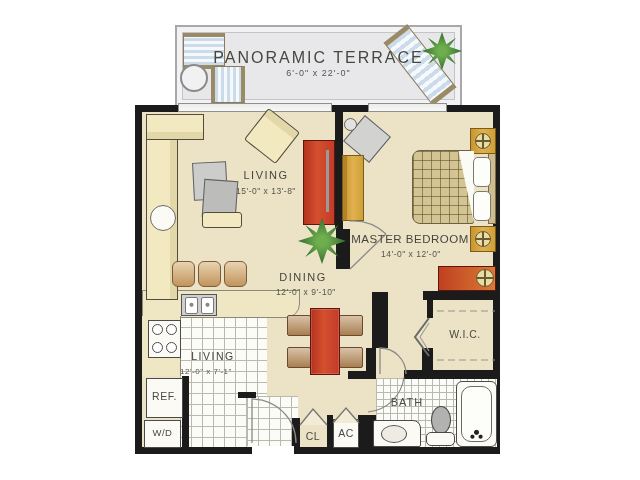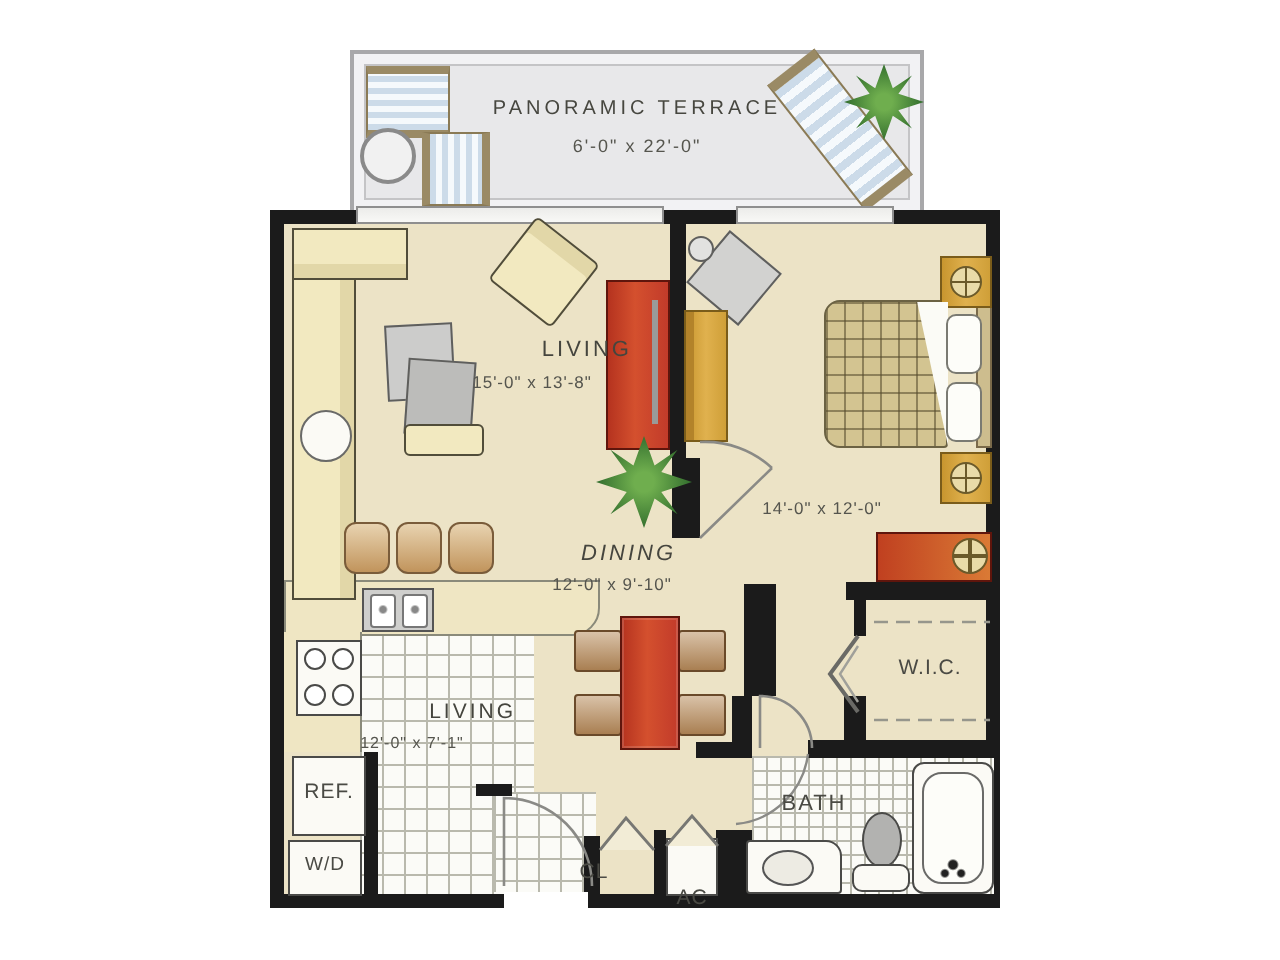--- a/index.html
+++ b/index.html
@@ -4,21 +4,21 @@
 <style>
   html,body{margin:0;padding:0;background:#ffffff;}
   *{box-sizing:border-box;}
   #canvas{position:relative;width:640px;height:480px;background:#ffffff;overflow:hidden;
           font-family:"Liberation Sans", sans-serif;}
   .abs{position:absolute;}
 
   
   .terrace{background:#e8e8ea;border:2px solid #a8a8aa;
            box-shadow:inset 0 0 0 5px #f2f2f4, inset 0 0 0 6px #c4c4c6;z-index:1;}
-  .t-name{color:#474740;font-size:10px;letter-spacing:2px;text-align:center;z-index:3;}
+  .t-name{color:#474740;font-size:16px;letter-spacing:2px;text-align:center;z-index:3;}
   .t-dims{color:#55554e;font-size:9px;letter-spacing:1px;text-align:center;z-index:3;}
   .patio-chair{border:1.5px solid #8a7a55;background:repeating-linear-gradient(0deg,#ccdbe9 0 3px,#f5f9fc 3px 6px);z-index:2;}
   .patio-chair.vert{background:repeating-linear-gradient(90deg,#ccdbe9 0 3px,#f5f9fc 3px 6px);}
   .bar-top{border-top:4px solid #9a8a65;border-bottom:4px solid #9a8a65;}
   .bar-side{border-left:4px solid #9a8a65;border-right:4px solid #9a8a65;}
   .patio-table{border-radius:50%;background:#f1f1f1;border:2px solid #8a8a8a;z-index:2;}
   .lounge{border-left:5px solid #9a8a65;border-right:5px solid #9a8a65;border-top:1.5px solid #8a7a55;border-bottom:1.5px solid #8a7a55;
           background:repeating-linear-gradient(90deg,#ccdbe9 0 4px,#f5f9fc 4px 8px);transform:rotate(52deg);z-index:2;}
   .plant{clip-path:polygon(50% 0%,61% 32%,85% 15%,68% 39%,100% 50%,68% 61%,85% 85%,61% 68%,50% 100%,39% 68%,15% 85%,32% 61%,0% 50%,32% 39%,15% 15%,39% 32%);
          background:radial-gradient(circle,#6fae4e 15%,#2f6a2c 75%);z-index:40;}
@@ -29,21 +29,21 @@
   .window{background:linear-gradient(#ececea,#f8f8f6);border:1px solid #8f8f8f;z-index:7;}
   .gap{background:#ffffff;z-index:8;}
 
   
   .tile{background-color:#fbfbf7;
         background-image:linear-gradient(#b9b9ad 1px,transparent 1px),linear-gradient(90deg,#b9b9ad 1px,transparent 1px);
         background-size:11px 11px;z-index:3;}
   .tile.fine{background-size:7px 7px;}
 
   
-  .room-name{color:#45453e;font-size:11px;letter-spacing:1.5px;text-align:right;white-space:nowrap;z-index:60;}
+  .room-name{color:#45453e;font-size:11px;letter-spacing:1.5px;text-align:center;white-space:nowrap;z-index:60;}
   .room-dims{color:#55554e;font-size:8.5px;letter-spacing:.5px;text-align:center;white-space:nowrap;z-index:60;}
   .small-label{color:#4a4a44;font-size:10.5px;letter-spacing:.5px;text-align:center;white-space:nowrap;z-index:60;}
 
   
   .cream{background:#f2e9c0;border:1.5px solid #514d3a;z-index:10;}
   .grayf{background:#c6c6c4;border:1px solid #5f5f5d;z-index:10;}
   .redf{background:linear-gradient(90deg,#b5331f,#d4502e 45%,#c23b2a);border:1px solid #5f150c;z-index:10;}
   .goldf{background:linear-gradient(90deg,#c8962f,#e0b14e 50%,#cf9f38);border:1px solid #7a5c1a;z-index:10;}
   .whitef{background:#fbfaf5;border:1.5px solid #4a4a48;z-index:10;}
   .round{border-radius:50%;}
@@ -130,28 +130,29 @@
   <div class="abs blanket" style="left:412px;top:150px;width:62px;height:74px;"></div>
   <div class="abs sheet" style="left:446px;top:151px;width:28px;height:72px;"></div>
   <div class="abs pillow" style="left:473px;top:157px;width:18px;height:30px;"></div>
   <div class="abs pillow" style="left:473px;top:191px;width:18px;height:30px;"></div>
   <div class="abs goldf" style="left:470px;top:128px;width:26px;height:26px;"></div>
   <div class="abs lamp" style="left:475px;top:133px;width:16px;height:16px;"></div>
   <div class="abs goldf" style="left:470px;top:226px;width:26px;height:26px;"></div>
   <div class="abs lamp" style="left:475px;top:231px;width:16px;height:16px;"></div>
   <div class="abs redf" style="left:438px;top:266px;width:58px;height:25px;background:linear-gradient(90deg,#c04020,#da7a35);"></div>
   <div class="abs lamp" style="left:476px;top:269px;width:18px;height:18px;"></div>
+  <div class="abs room-name" style="left:350px;top:233px;width:120px;font-size:11.5px;letter-spacing:.5px;">MASTER BEDROOM</div>
   <div class="abs room-dims" style="left:355px;top:249px;width:112px;">14'-0" x 12'-0"</div>
 
   <div class="abs chairf" style="left:287px;top:315px;width:24px;height:21px;"></div>
   <div class="abs chairf" style="left:287px;top:347px;width:24px;height:21px;"></div>
   <div class="abs chairf" style="left:339px;top:315px;width:24px;height:21px;"></div>
   <div class="abs chairf" style="left:339px;top:347px;width:24px;height:21px;"></div>
   <div class="abs redf" style="left:310px;top:308px;width:30px;height:67px;box-shadow:inset 0 0 0 1px rgba(255,255,255,.15);"></div>
-  <div class="abs room-name" style="left:238px;top:271px;width:100px;font-style:italic;">DINING</div>
+  <div class="abs room-name" style="left:253px;top:271px;width:100px;">DINING</div>
   <div class="abs room-dims" style="left:256px;top:287px;width:100px;">12'-0" x 9'-10"</div>
 
   <div class="abs counter" style="left:142px;top:290px;width:158px;height:28px;"></div>
   <div class="abs counter-l" style="left:142px;top:316px;width:39px;height:60px;"></div>
   <div class="abs stool" style="left:172px;top:261px;width:23px;height:26px;"></div>
   <div class="abs stool" style="left:198px;top:261px;width:23px;height:26px;"></div>
   <div class="abs stool" style="left:224px;top:261px;width:23px;height:26px;"></div>
   <div class="abs" style="left:181px;top:294px;width:36px;height:22px;background:#cfcfcd;border:1px solid #555;z-index:10;">
     <div class="basin" style="left:3px;top:2px;"></div>
     <div class="basin" style="left:19px;top:2px;"></div>
@@ -162,23 +163,23 @@
     <div class="burner" style="left:3px;top:21px;"></div>
     <div class="burner" style="left:17px;top:21px;"></div>
   </div>
   <div class="abs whitef" style="left:146px;top:378px;width:37px;height:40px;"></div>
   <div class="abs small-label" style="left:146px;top:390px;width:37px;">REF.</div>
   <div class="abs whitef" style="left:144px;top:420px;width:37px;height:28px;"></div>
   <div class="abs small-label" style="left:144px;top:427px;width:37px;font-size:9.5px;">W/D</div>
   <div class="abs room-name" style="left:168px;top:350px;width:90px;font-size:10.5px;">LIVING</div>
   <div class="abs room-dims" style="left:166px;top:367px;width:80px;font-size:8px;">12'-0" x 7'-1"</div>
 
-  <div class="abs small-label" style="left:282px;top:430px;width:30px;">CL</div>
+  <div class="abs small-label" style="left:298px;top:430px;width:30px;">CL</div>
   <div class="abs whitef" style="left:333px;top:419px;width:26px;height:29px;"></div>
-  <div class="abs small-label" style="left:332px;top:443px;width:28px;text-align:center;">AC</div>
+  <div class="abs small-label" style="left:332px;top:427px;width:28px;text-align:center;">AC</div>
 
   <div class="abs small-label" style="left:437px;top:328px;width:56px;">W.I.C.</div>
 
   <div class="abs whitef" style="left:456px;top:381px;width:41px;height:66px;border-radius:6px;">
     <div class="tub-inner"></div>
   </div>
   <div class="abs" style="left:431px;top:406px;width:20px;height:28px;background:#b2b2b0;border:1.5px solid #4a4a48;border-radius:50%;z-index:10;"></div>
   <div class="abs whitef" style="left:426px;top:432px;width:29px;height:14px;border-radius:5px;"></div>
   <div class="abs whitef" style="left:373px;top:420px;width:48px;height:27px;border-radius:2px 8px 2px 2px;"></div>
   <div class="abs" style="left:381px;top:425px;width:26px;height:18px;border:1.5px solid #555;border-radius:50%;background:#edebe3;z-index:11;"></div>

